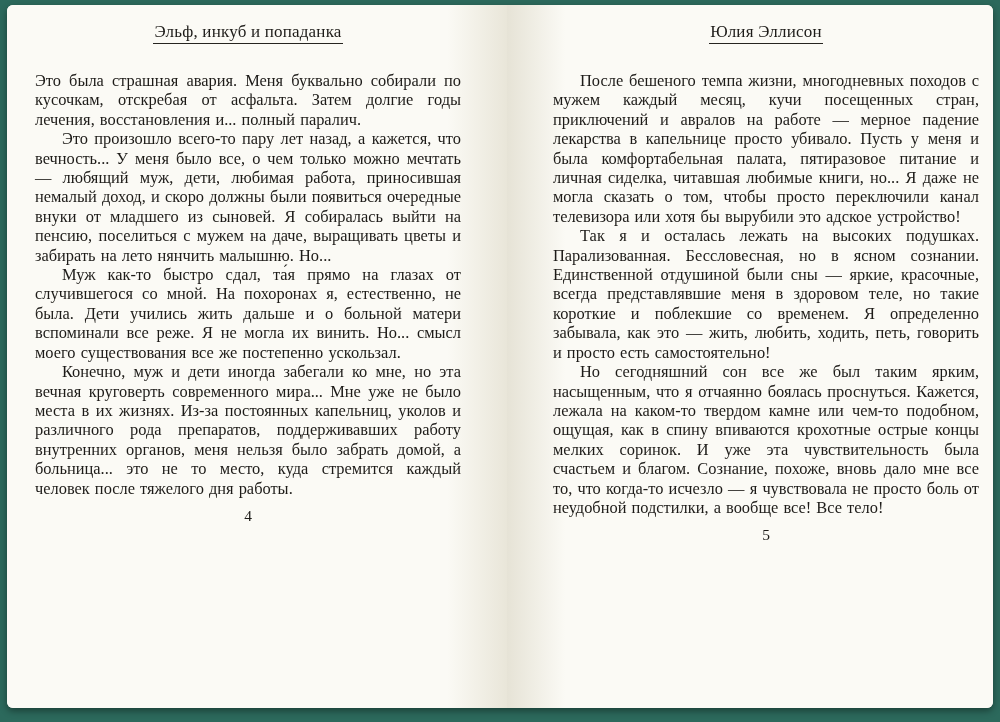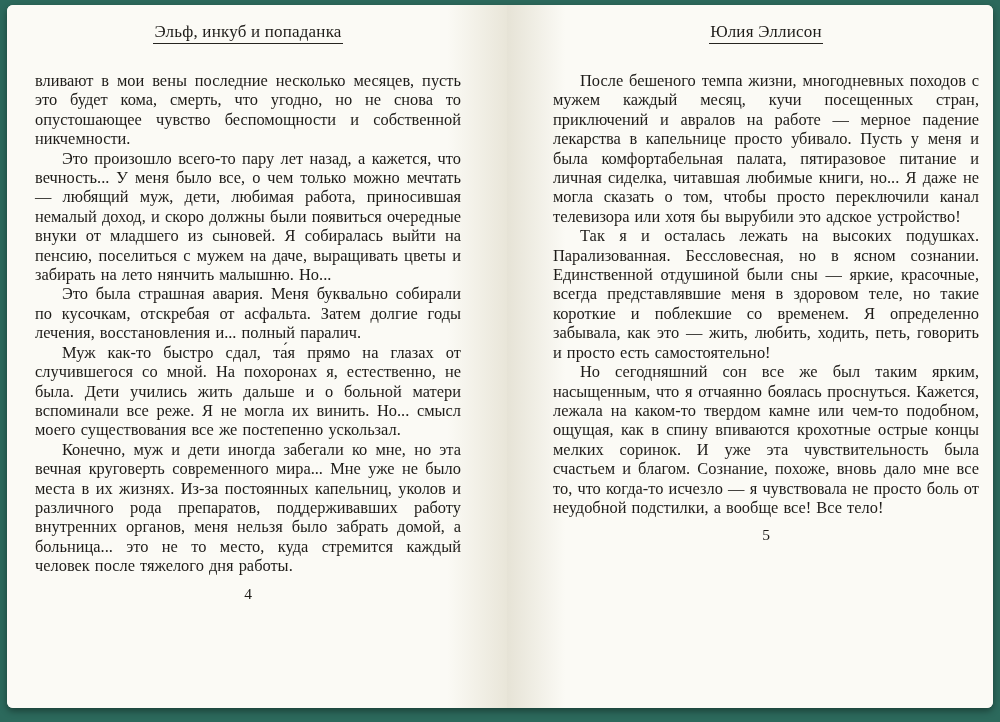--- a/index.html
+++ b/index.html
@@ -66,23 +66,22 @@
 <body>
 
 <div class="screen">
   <div class="book">
 
     <div class="page left">
       <div class="page-header">
         <span>Эльф, инкуб и попаданка</span>
       </div>
       <div class="page-body">
-          <p>вливают в мои вены последние несколько месяцев, пусть это будет кома, смерть, что угодно, но не снова то опустошающее чувство беспомощности и собственной никчемности.</p>
+          <p>Это была страшная авария. Меня буквально собирали по кусочкам, отскребая от асфальта. Затем долгие годы лечения, восстановления и... полный паралич.</p>
           <p>Это произошло всего-то пару лет назад, а кажется, что вечность... У меня было все, о чем только можно мечтать — любящий муж, дети, любимая работа, приносившая немалый доход, и скоро должны были появиться очередные внуки от младшего из сыновей. Я собиралась выйти на пенсию, поселиться с мужем на даче, выращивать цветы и забирать на лето нянчить малышню. Но...</p>
-          <p>Это была страшная авария. Меня буквально собирали по кусочкам, отскребая от асфальта. Затем долгие годы лечения, восстановления и... полный паралич.</p>
           <p>Муж как-то быстро сдал, та́я прямо на глазах от случившегося со мной. На похоронах я, естественно, не была. Дети учились жить дальше и о больной матери вспоминали все реже. Я не могла их винить. Но... смысл моего существования все же постепенно ускользал.</p>
           <p>Конечно, муж и дети иногда забегали ко мне, но эта вечная круговерть современного мира... Мне уже не было места в их жизнях. Из-за постоянных капельниц, уколов и различного рода препаратов, поддерживавших работу внутренних органов, меня нельзя было забрать домой, а больница... это не то место, куда стремится каждый человек после тяжелого дня работы.</p>
         </div>
       <div class="page-number">4</div>
     </div>
 
     <div class="page right">
       <div class="page-header">
         <span>Юлия Эллисон</span>
       </div>

